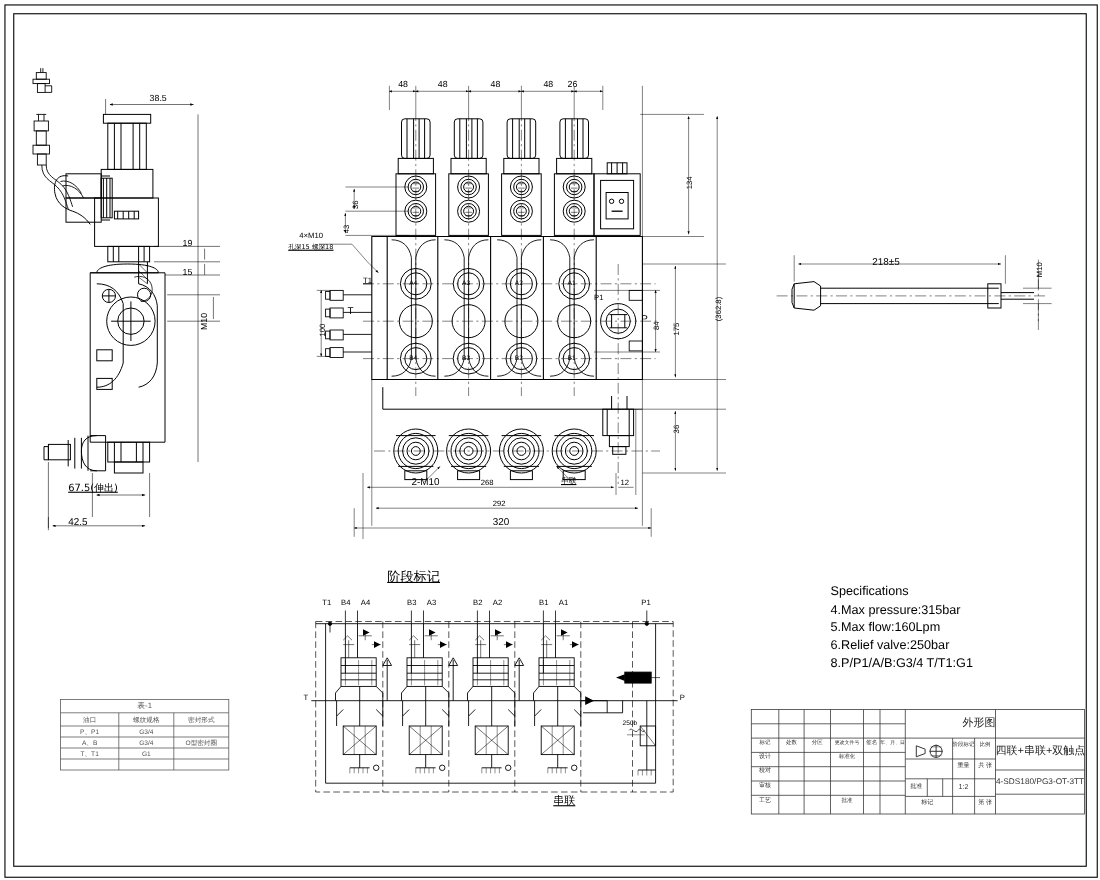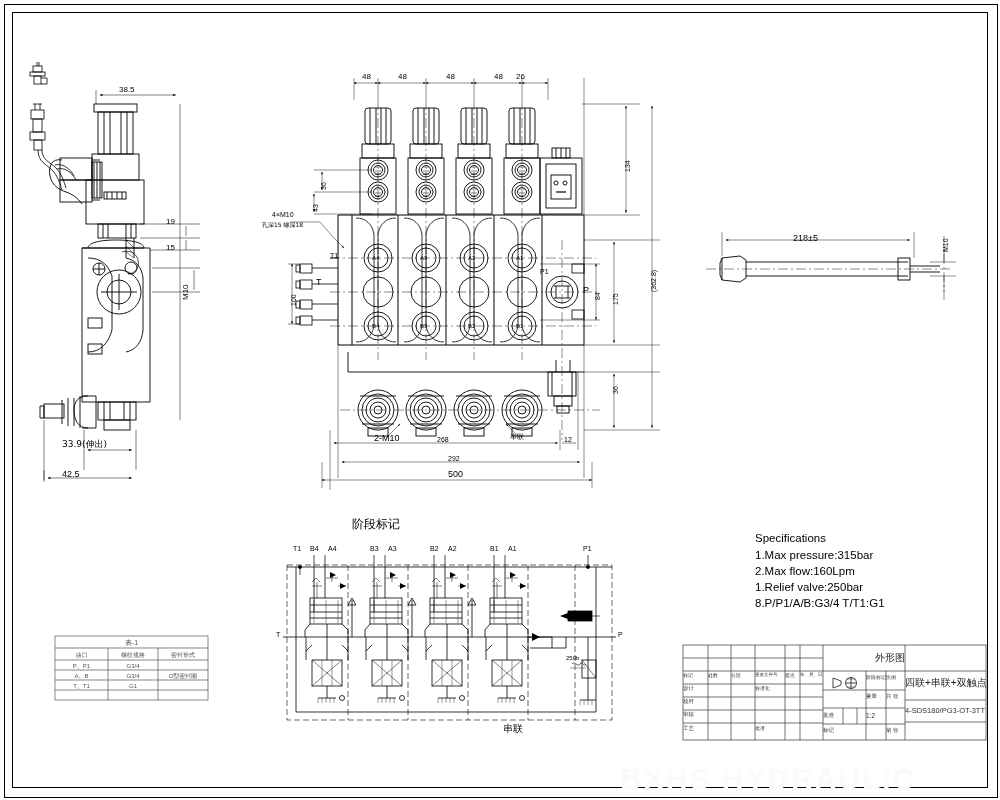--- a/index.html
+++ b/index.html
@@ -6,26 +6,26 @@
   body{width:1000px;height:800px;overflow:hidden;
        font-family:"Liberation Sans","DejaVu Sans",sans-serif;color:#000;}
   #sheet{position:relative;width:1000px;height:800px;background:#fff;}
   #border-outer{position:absolute;left:4px;top:4px;width:992px;height:792px;border:1px solid #000;}
   #border-inner{position:absolute;left:12px;top:12px;width:974px;height:774px;border:1.6px solid #000;}
   svg{position:absolute;left:0;top:0;width:1000px;height:800px;overflow:visible;}
   .lbl{position:absolute;font-size:8px;line-height:1;white-space:nowrap;}
   .lbl.s7{font-size:7px;}
   .lbl.s6{font-size:6px;}
   .lbl.s9{font-size:9px;}
-  .lbl.cn{font-family:"DejaVu Sans",sans-serif;}
+  .lbl.cn{font-family:"DejaVu Sans",sans-serif;text-decoration:underline;}
   .vert{transform:rotate(-90deg);transform-origin:left top;}
   .spec{position:absolute;font-size:11.5px;line-height:16px;white-space:nowrap;}
   .wm{position:absolute;font-size:30px;font-weight:bold;color:#fafafa;letter-spacing:2px;}
   .tblcell{position:absolute;font-size:6px;line-height:1;text-align:center;white-space:nowrap;color:#555;}
-  .tb{position:absolute;font-size:6.5px;line-height:1;text-align:left;white-space:nowrap;color:#333;}
+  .tb{position:absolute;font-size:6.5px;line-height:1;text-align:center;white-space:nowrap;color:#333;}
   .tbbig{position:absolute;font-size:10px;line-height:1;text-align:right;white-space:nowrap;color:#222;}
 </style>
 </head>
 <body>
 
 <div id="sheet">
   <div id="border-outer"></div>
   <div id="border-inner"></div>
 
   <svg xmlns="http://www.w3.org/2000/svg">
@@ -547,46 +547,46 @@
         <path d="M833 678 L833 688 L841 685 L841 681 Z"></path>
         <circle cx="851" cy="683" r="5.5"></circle>
         <path d="M845 683 L857 683 M851 677 L851 689"></path>
         <path d="M846 679 L856 679 M846 687 L856 687" stroke-width="0.5"></path>
       </g>
     </g>
 
     </g>
   </svg>
 
-  <div class="lbl" style="left:119px;top:86px;">38.5</div>
+  <div class="lbl" style="left:136px;top:86px;">38.5</div>
   <div class="lbl" style="left:166px;top:218px;">19</div>
   <div class="lbl" style="left:166px;top:244px;text-align:right;">15</div>
   <div class="lbl vert" style="left:182px;top:300px;">M10</div>
-  <div class="lbl s9 cn" style="left:62px;top:440px;">33.9(伸出)</div>
+  <div class="lbl s9 cn" style="left:62px;top:440px;">67.5(伸出)</div>
   <div class="lbl s9" style="left:62px;top:470px;">42.5</div>
 
   <div class="lbl" style="left:362px;top:73px;">48</div>
   <div class="lbl" style="left:398px;top:73px;">48</div>
   <div class="lbl" style="left:446px;top:73px;">48</div>
   <div class="lbl" style="left:494px;top:73px;">48</div>
   <div class="lbl" style="left:516px;top:73px;">26</div>
 
   <div class="lbl vert s7" style="left:320px;top:190px;">36</div>
   <div class="lbl vert s7" style="left:312px;top:212px;">43</div>
   <div class="lbl vert s7" style="left:290px;top:306px;">100</div>
 
   <div class="lbl vert s7" style="left:624px;top:172px;">134</div>
   <div class="lbl vert s7" style="left:650px;top:292px;">(362.8)</div>
   <div class="lbl vert s7" style="left:612px;top:305px;">175</div>
   <div class="lbl vert s7" style="left:594px;top:300px;">84</div>
   <div class="lbl vert s7" style="left:612px;top:394px;">36</div>
 
   <div class="lbl s7" style="left:437px;top:436px;">268</div>
   <div class="lbl s7" style="left:448px;top:455px;">292</div>
-  <div class="lbl s9" style="left:448px;top:470px;">500</div>
+  <div class="lbl s9" style="left:448px;top:470px;">320</div>
   <div class="lbl s7" style="left:564px;top:436px;">12</div>
 
   <div class="lbl s7" style="left:272px;top:211px;">4×M10</div>
   <div class="lbl s6 cn" style="left:262px;top:222px;">孔深15  螺深18</div>
   <div class="lbl s9" style="left:374px;top:434px;">2-M10</div>
   <div class="lbl s7 cn" style="left:510px;top:434px;">串联</div>
 
   <div class="lbl s6" style="left:372px;top:255px;">A4</div>
   <div class="lbl s6" style="left:420px;top:255px;">A3</div>
   <div class="lbl s6" style="left:468px;top:255px;">A2</div>
@@ -613,23 +613,23 @@
   <div class="lbl s7" style="left:430px;top:545px;">B2</div>
   <div class="lbl s7" style="left:448px;top:545px;">A2</div>
   <div class="lbl s7" style="left:490px;top:545px;">B1</div>
   <div class="lbl s7" style="left:508px;top:545px;">A1</div>
   <div class="lbl s7" style="left:583px;top:545px;">P1</div>
   <div class="lbl s7" style="left:276px;top:631px;">T</div>
   <div class="lbl s7" style="left:618px;top:631px;">P</div>
   <div class="lbl s6" style="left:566px;top:655px;">250b</div>
 
   <div class="spec" style="left:755px;top:530px;">Specifications</div>
-  <div class="spec" style="left:755px;top:547px;">1.Max pressure:315bar</div>
-  <div class="spec" style="left:755px;top:563px;">2.Max flow:160Lpm</div>
-  <div class="spec" style="left:755px;top:579px;">1.Relief valve:250bar</div>
+  <div class="spec" style="left:755px;top:547px;">4.Max pressure:315bar</div>
+  <div class="spec" style="left:755px;top:563px;">5.Max flow:160Lpm</div>
+  <div class="spec" style="left:755px;top:579px;">6.Relief valve:250bar</div>
   <div class="spec" style="left:755px;top:595px;">8.P/P1/A/B:G3/4  T/T1:G1</div>
 
   <div class="tblcell cn" style="left:55px;top:639px;width:153px;font-size:7px;">表-1</div>
   <div class="tblcell cn" style="left:55px;top:652px;width:53px;">油口</div>
   <div class="tblcell cn" style="left:108px;top:652px;width:50px;">螺纹规格</div>
   <div class="tblcell cn" style="left:158px;top:652px;width:50px;">密封形式</div>
   <div class="tblcell cn" style="left:55px;top:663px;width:53px;">P、P1</div>
   <div class="tblcell" style="left:108px;top:663px;width:50px;">G3/4</div>
   <div class="tblcell cn" style="left:55px;top:673px;width:53px;">A、B</div>
   <div class="tblcell" style="left:108px;top:673px;width:50px;">G3/4</div>
@@ -656,14 +656,13 @@
   <div class="tb cn" style="left:785px;top:673px;width:15px;font-size:5px;">签名</div>
   <div class="tb cn" style="left:800px;top:673px;width:23px;font-size:4.5px;">年、月、日</div>
 
   <div class="tb cn" style="left:683px;top:686px;width:25px;font-size:5.5px;">设计</div>
   <div class="tb cn" style="left:683px;top:699px;width:25px;font-size:5.5px;">校对</div>
   <div class="tb cn" style="left:683px;top:712px;width:25px;font-size:5.5px;">审核</div>
   <div class="tb cn" style="left:683px;top:726px;width:25px;font-size:5.5px;">工艺</div>
   <div class="tb cn" style="left:755px;top:686px;width:30px;font-size:5px;">标准化</div>
   <div class="tb cn" style="left:755px;top:726px;width:30px;font-size:5px;">批准</div>
 
-  <div class="wm" style="left:620px;top:762px;">BXHS HYDRAULIC</div>
 </div>
 
 </body></html>

